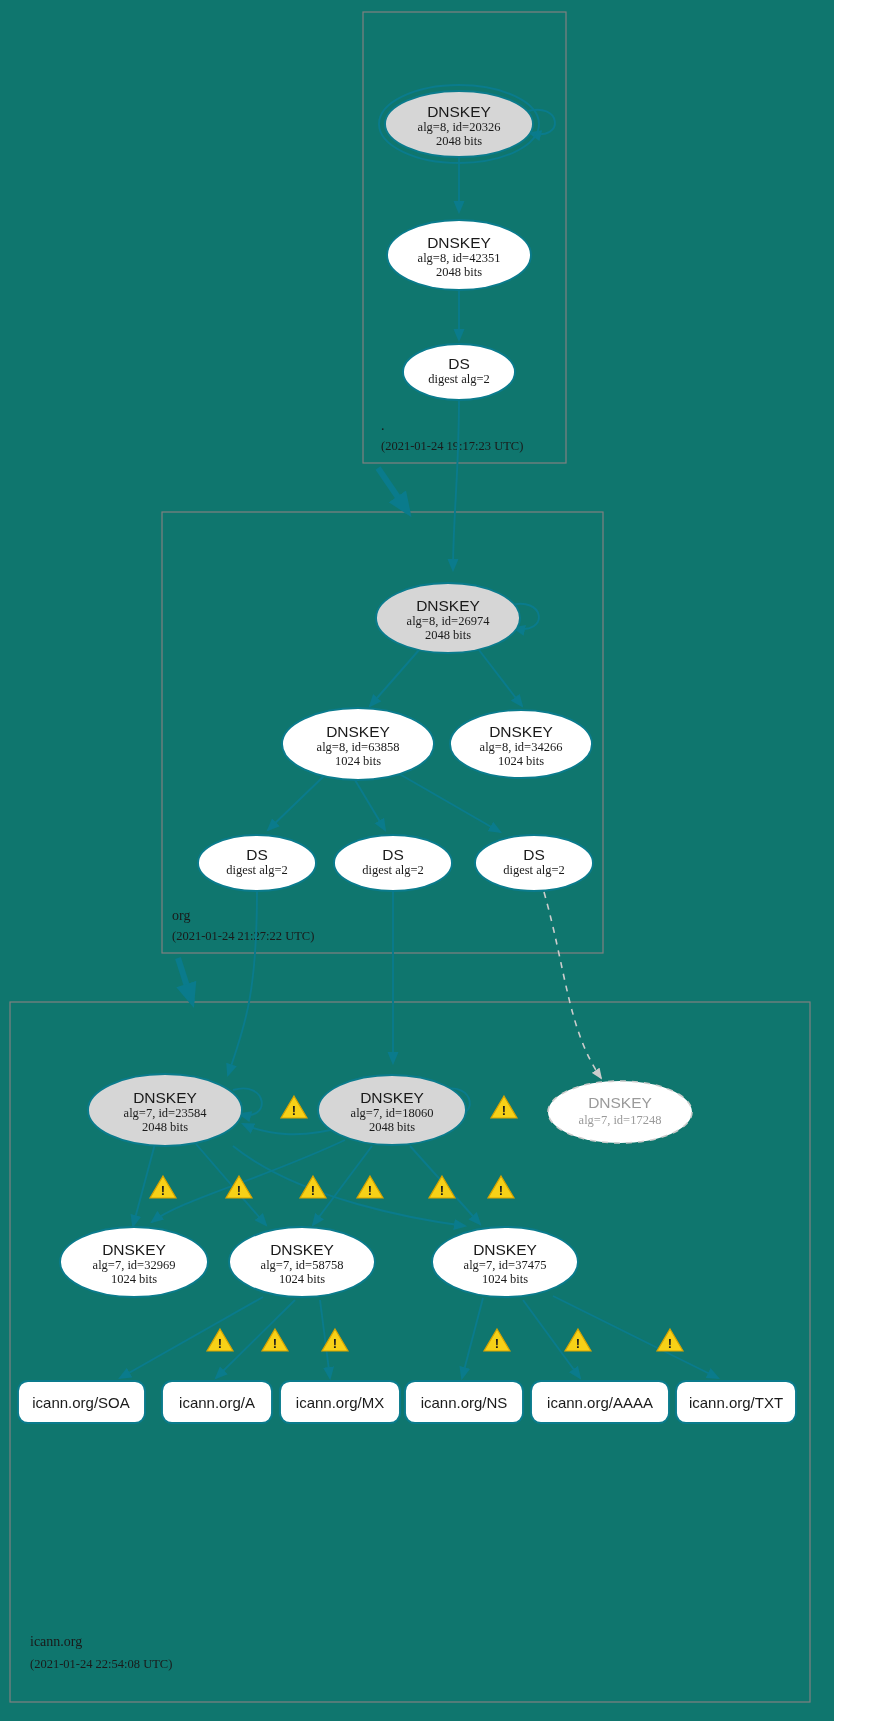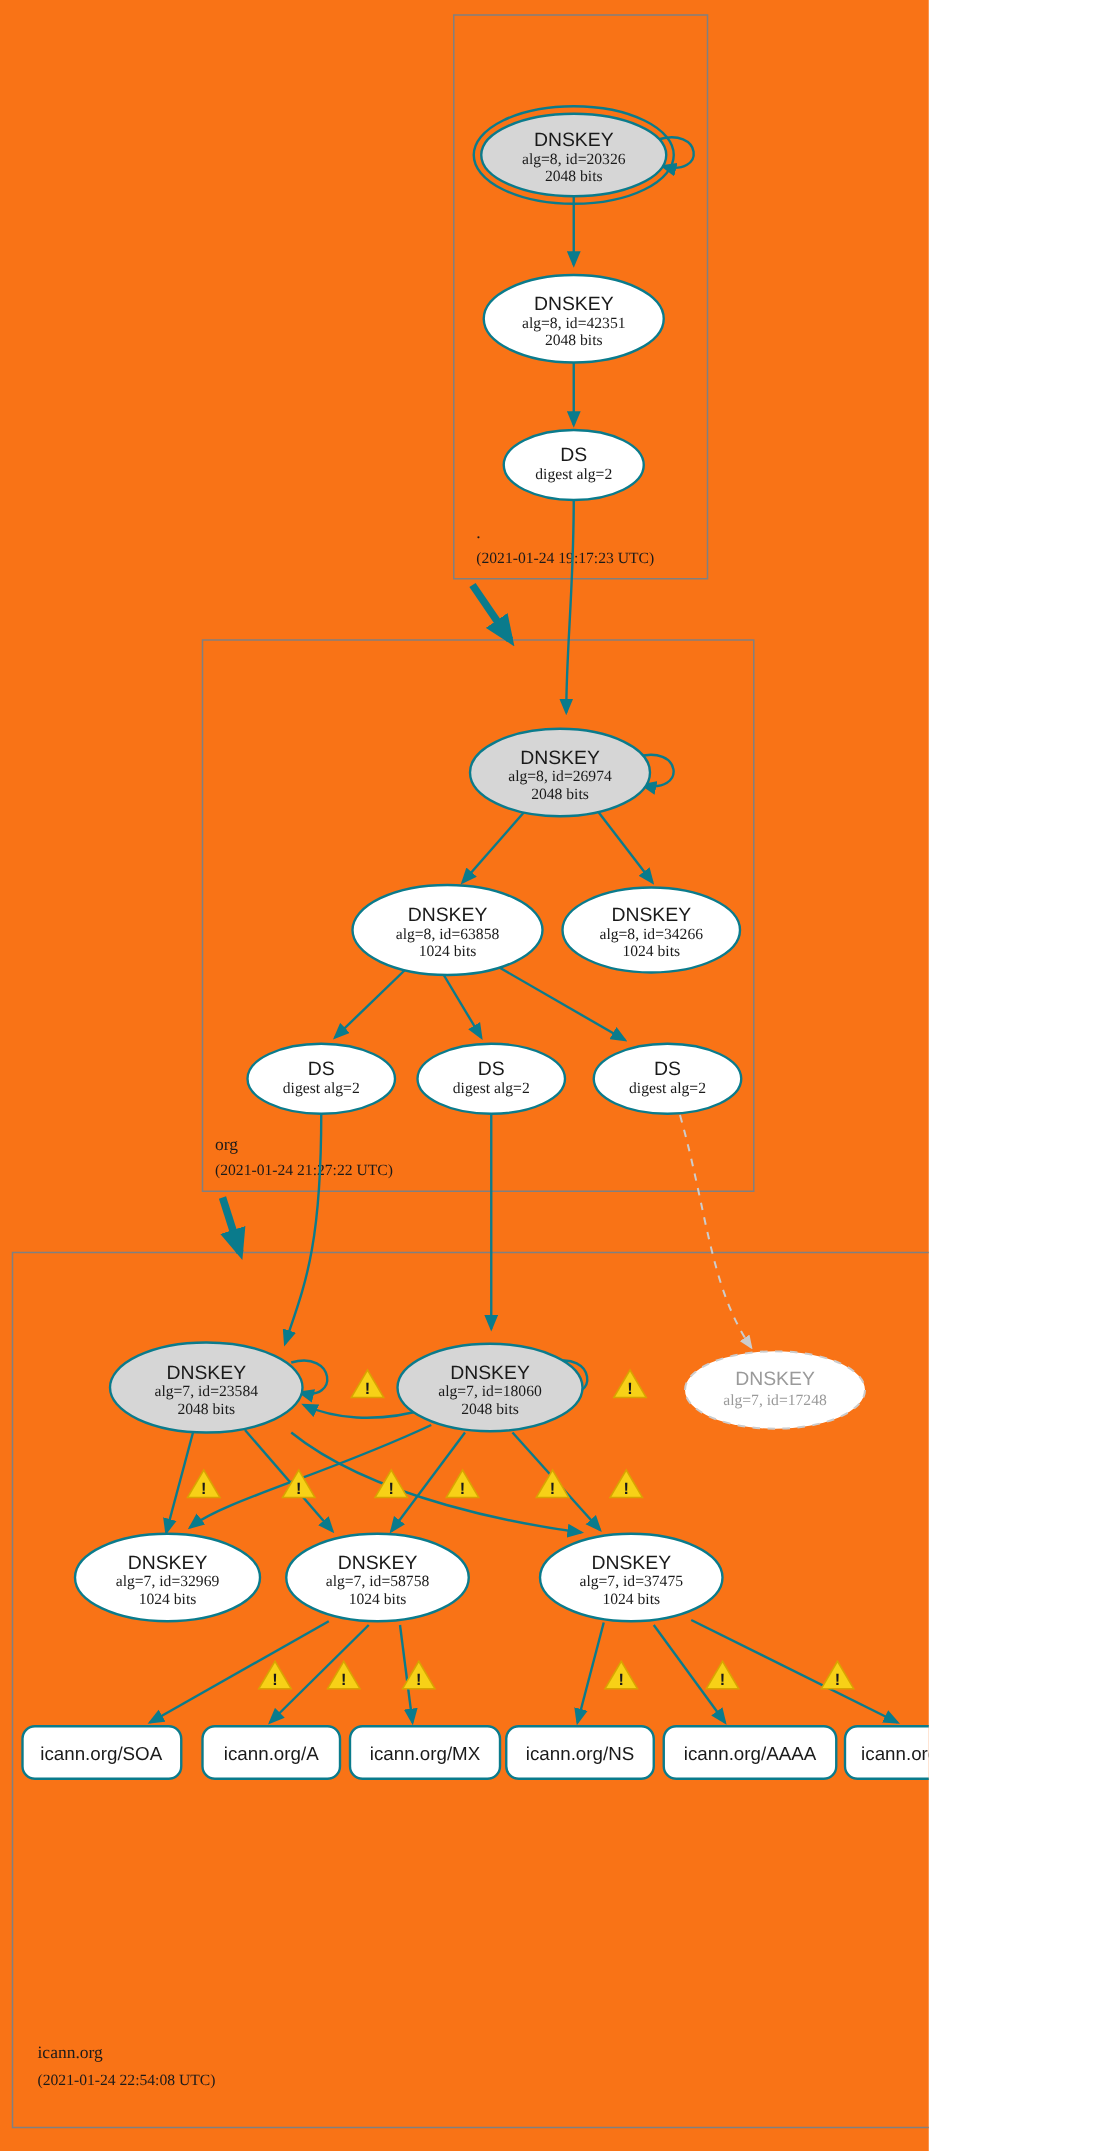--- a/index.html
+++ b/index.html
@@ -5,23 +5,23 @@
   html, body {
     margin: 0;
     padding: 0;
     background: #ffffff;
   }
   body {
     font-family: "Liberation Sans", sans-serif;
   }
   #stage {
     position: relative;
-    width: 743px;
+    width: 834px;
     height: 1721px;
-    background: #f97316;
+    background: #0f766e;
     overflow: hidden;
   }
   svg#graph {
     position: absolute;
     left: 0;
     top: 0;
     width: 893px;
     height: 1721px;
   }
   .zone-box {

